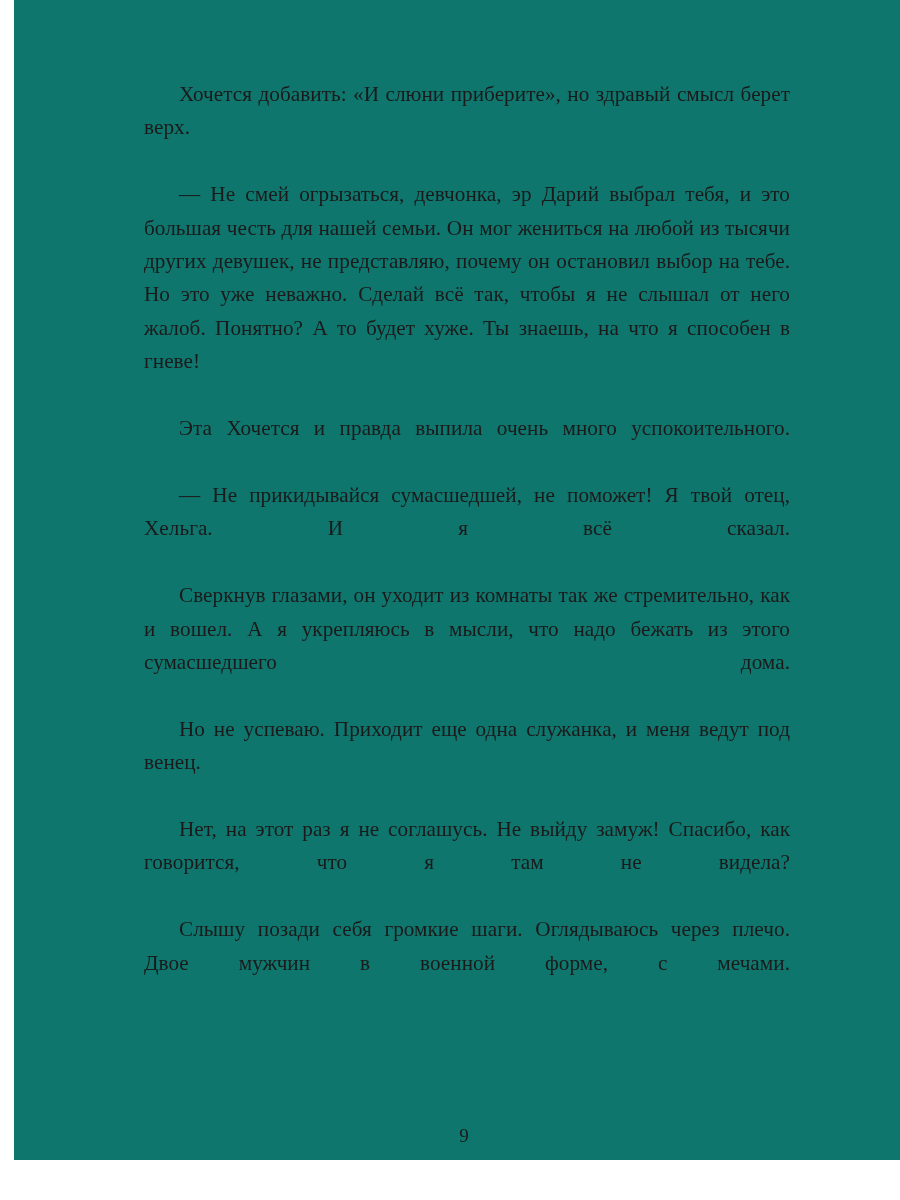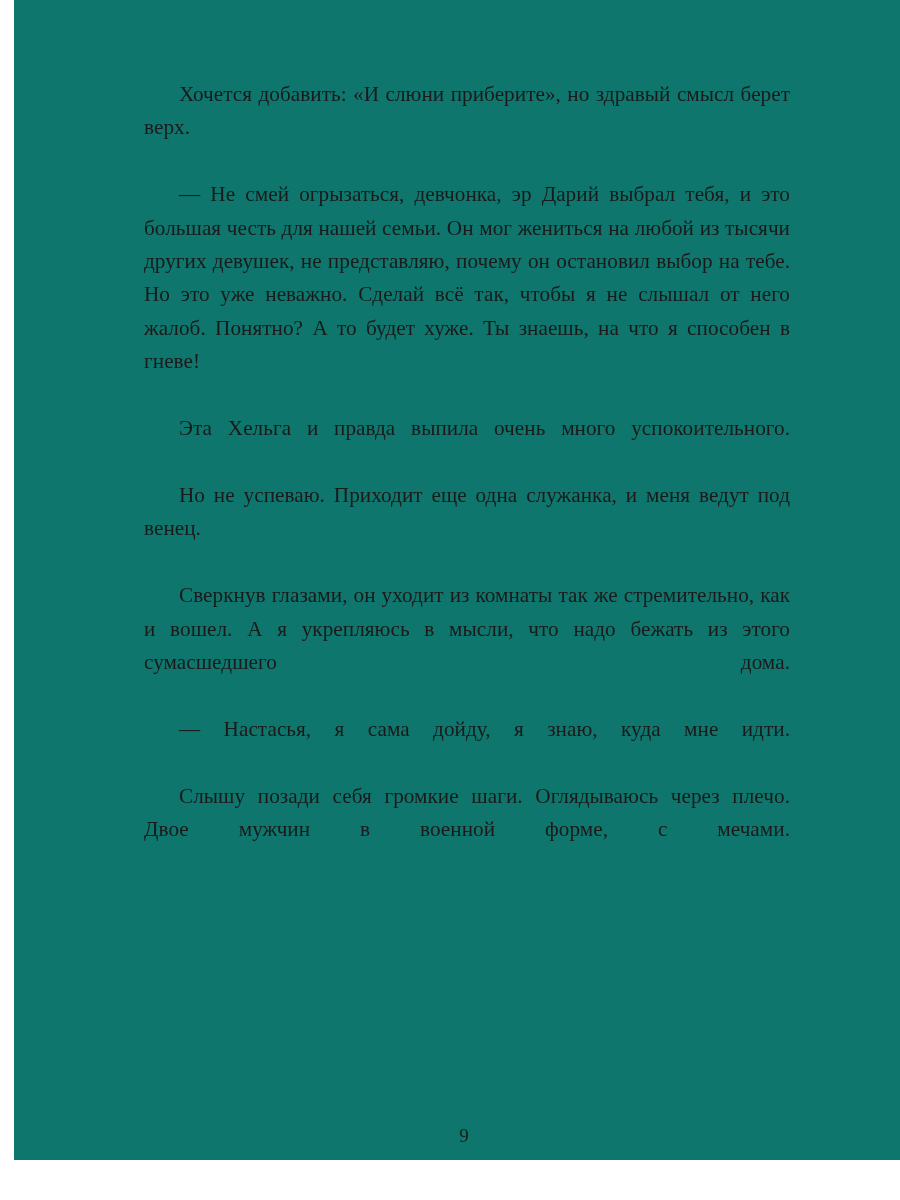--- a/index.html
+++ b/index.html
@@ -67,23 +67,24 @@
   }
 </style>
 </head>
 <body>
 
 <div id="page">
 
   <div id="text-block">
     <p class="para">Хочется добавить: «И слюни приберите», но здравый смысл берет верх.</p>
     <p class="para">— Не смей огрызаться, девчонка, эр Дарий выбрал тебя, и это большая честь для нашей семьи. Он мог жениться на любой из тысячи других девушек, не представляю, почему он остановил выбор на тебе. Но это уже неважно. Сделай всё так, чтобы я не слышал от него жалоб. Понятно? А то будет хуже. Ты знаешь, на что я способен в гневе!</p>
-    <p class="para">Эта Хельга и правда выпила очень много успокоительного.</p>
+    <p class="para">Эта Хочется и правда выпила очень много успокоительного.</p>
+    <p class="para">— Не прикидывайся сумасшедшей, не поможет! Я твой отец, Хельга. И я всё сказал.</p>
+    <p class="para">Сверкнув глазами, он уходит из комнаты так же стремительно, как и вошел. А я укрепляюсь в мысли, что надо бежать из этого сумасшедшего дома.</p>
     <p class="para">Но не успеваю. Приходит еще одна служанка, и меня ведут под венец.</p>
-    <p class="para">Сверкнув глазами, он уходит из комнаты так же стремительно, как и вошел. А я укрепляюсь в мысли, что надо бежать из этого сумасшедшего дома.</p>
-    <p class="para">— Настасья, я сама дойду, я знаю, куда мне идти.</p>
+    <p class="para">Нет, на этот раз я не соглашусь. Не выйду замуж! Спасибо, как говорится, что я там не видела?</p>
     <p class="para">Слышу позади себя громкие шаги. Оглядываюсь через плечо. Двое мужчин в военной форме, с мечами.</p>
 
   </div>
 
   <div id="page-number">9</div>
 
 </div>
 
 </body></html>

